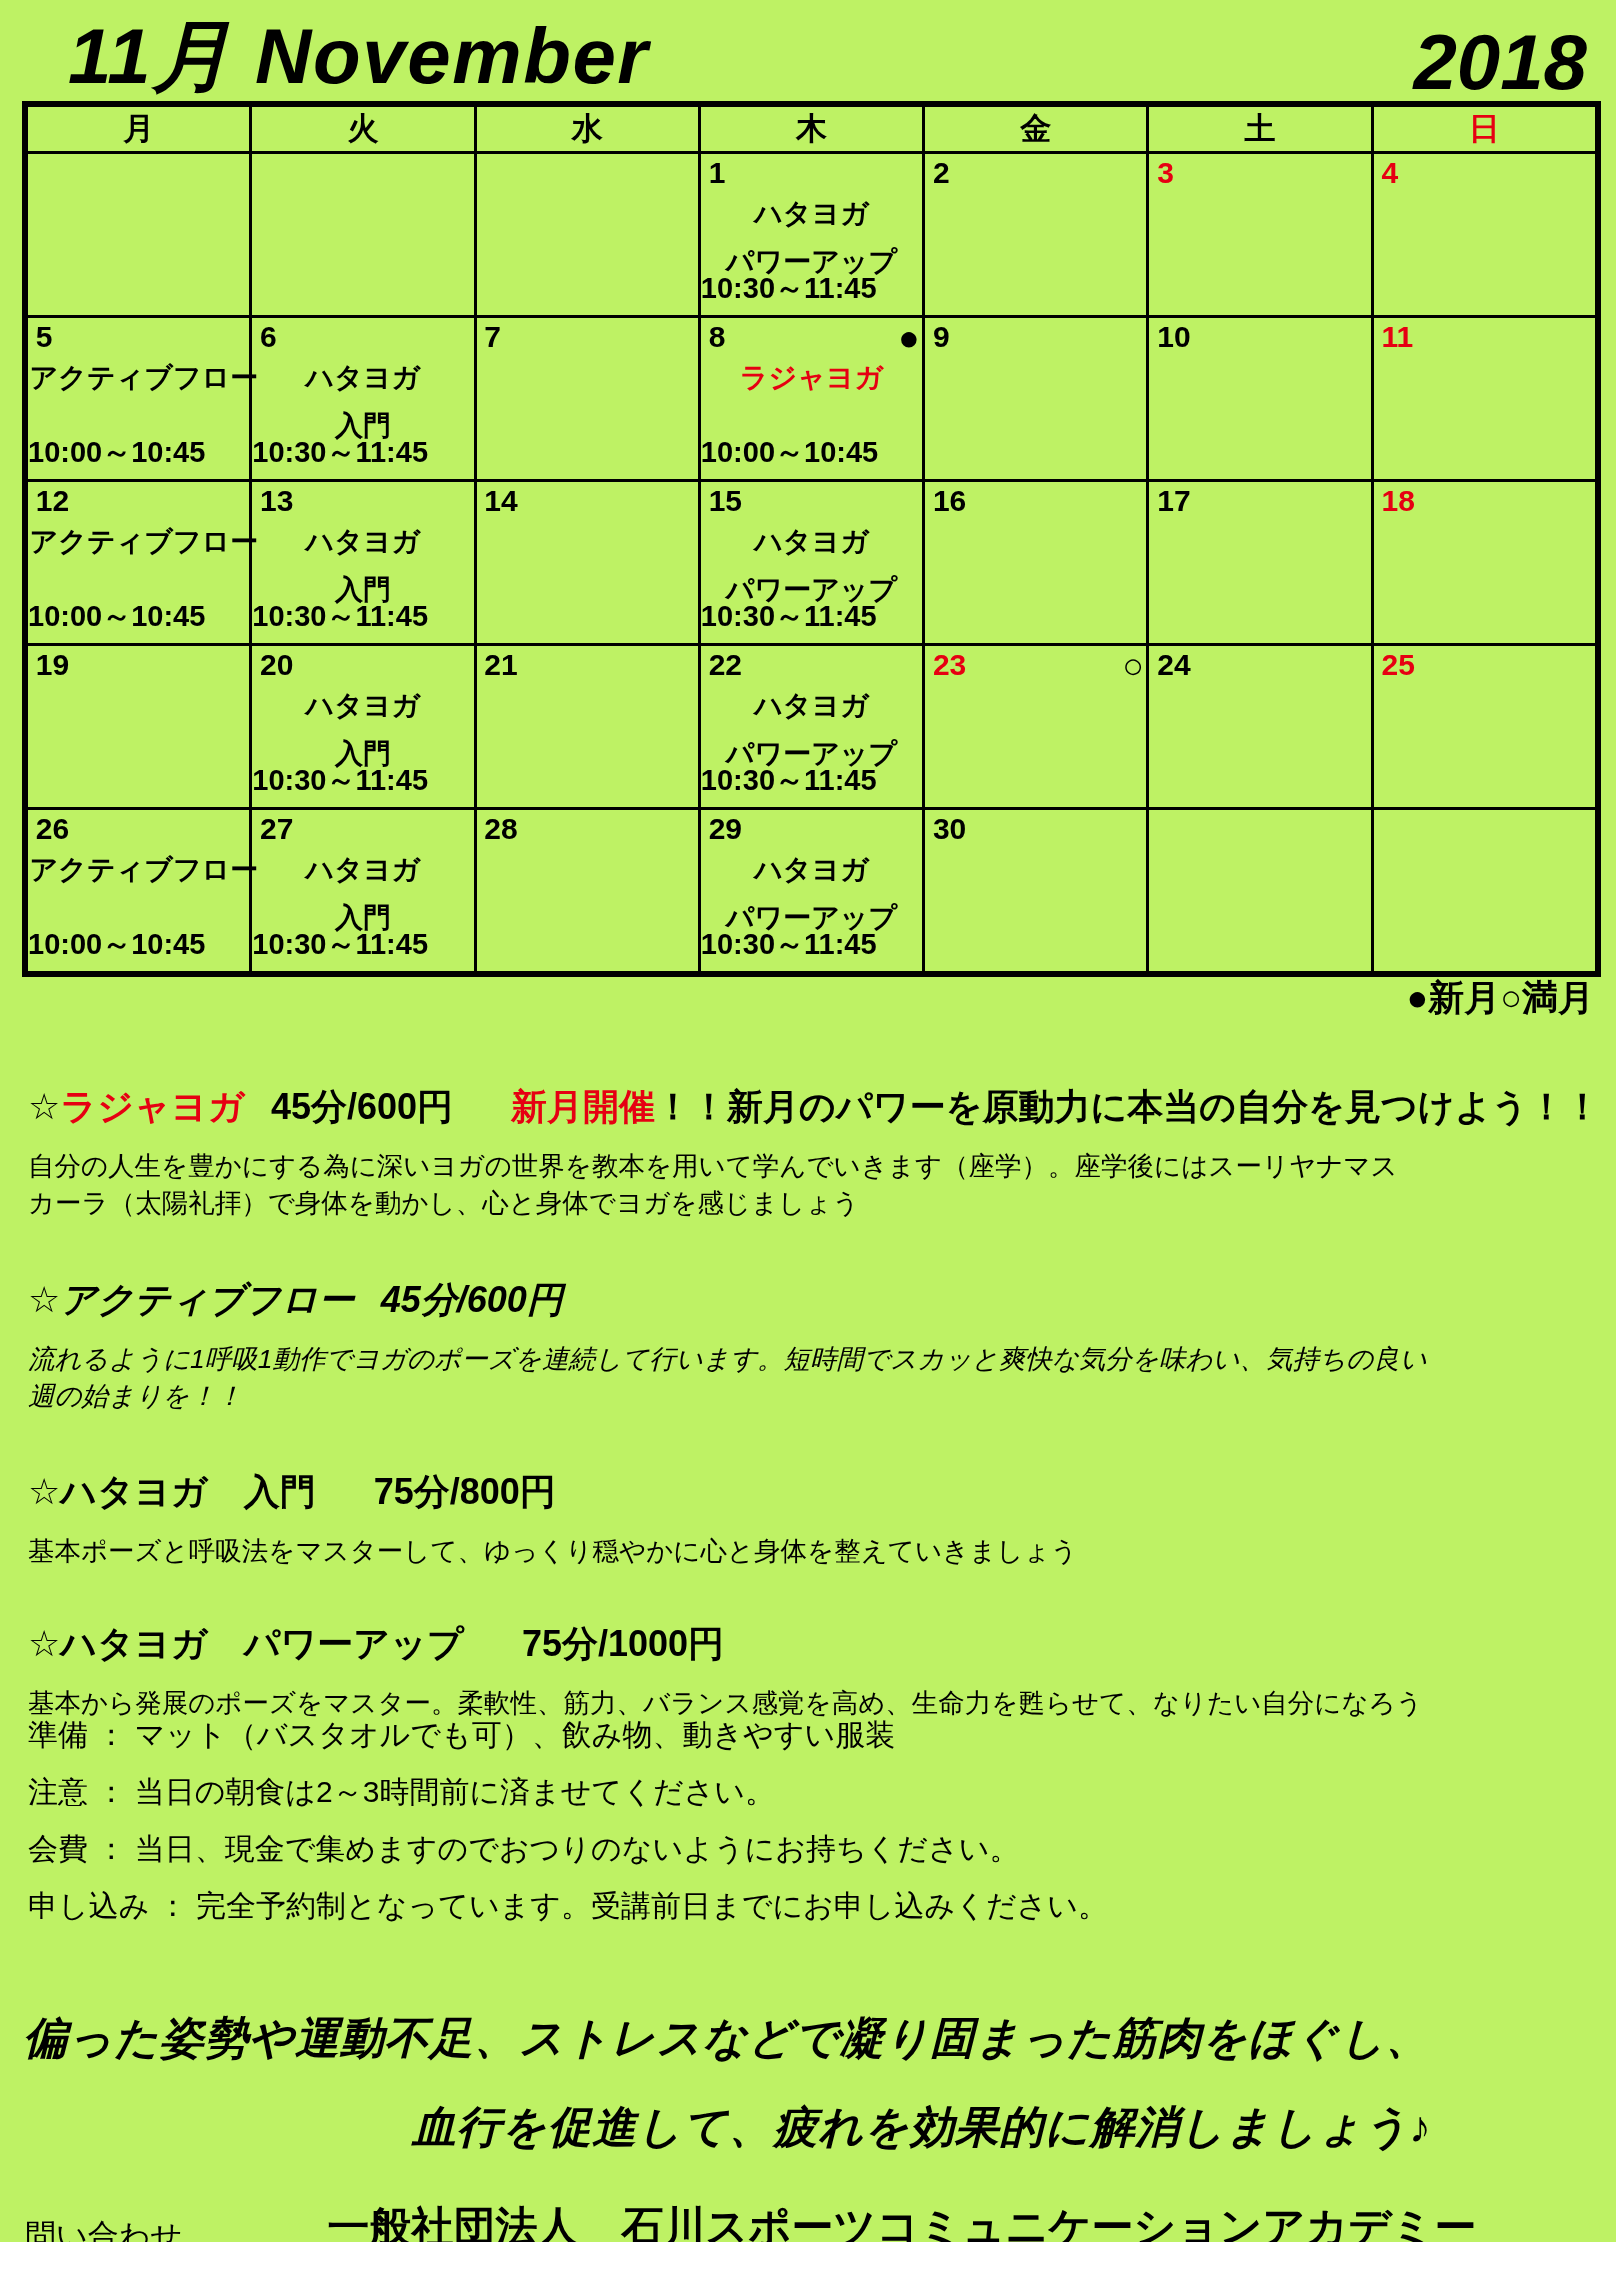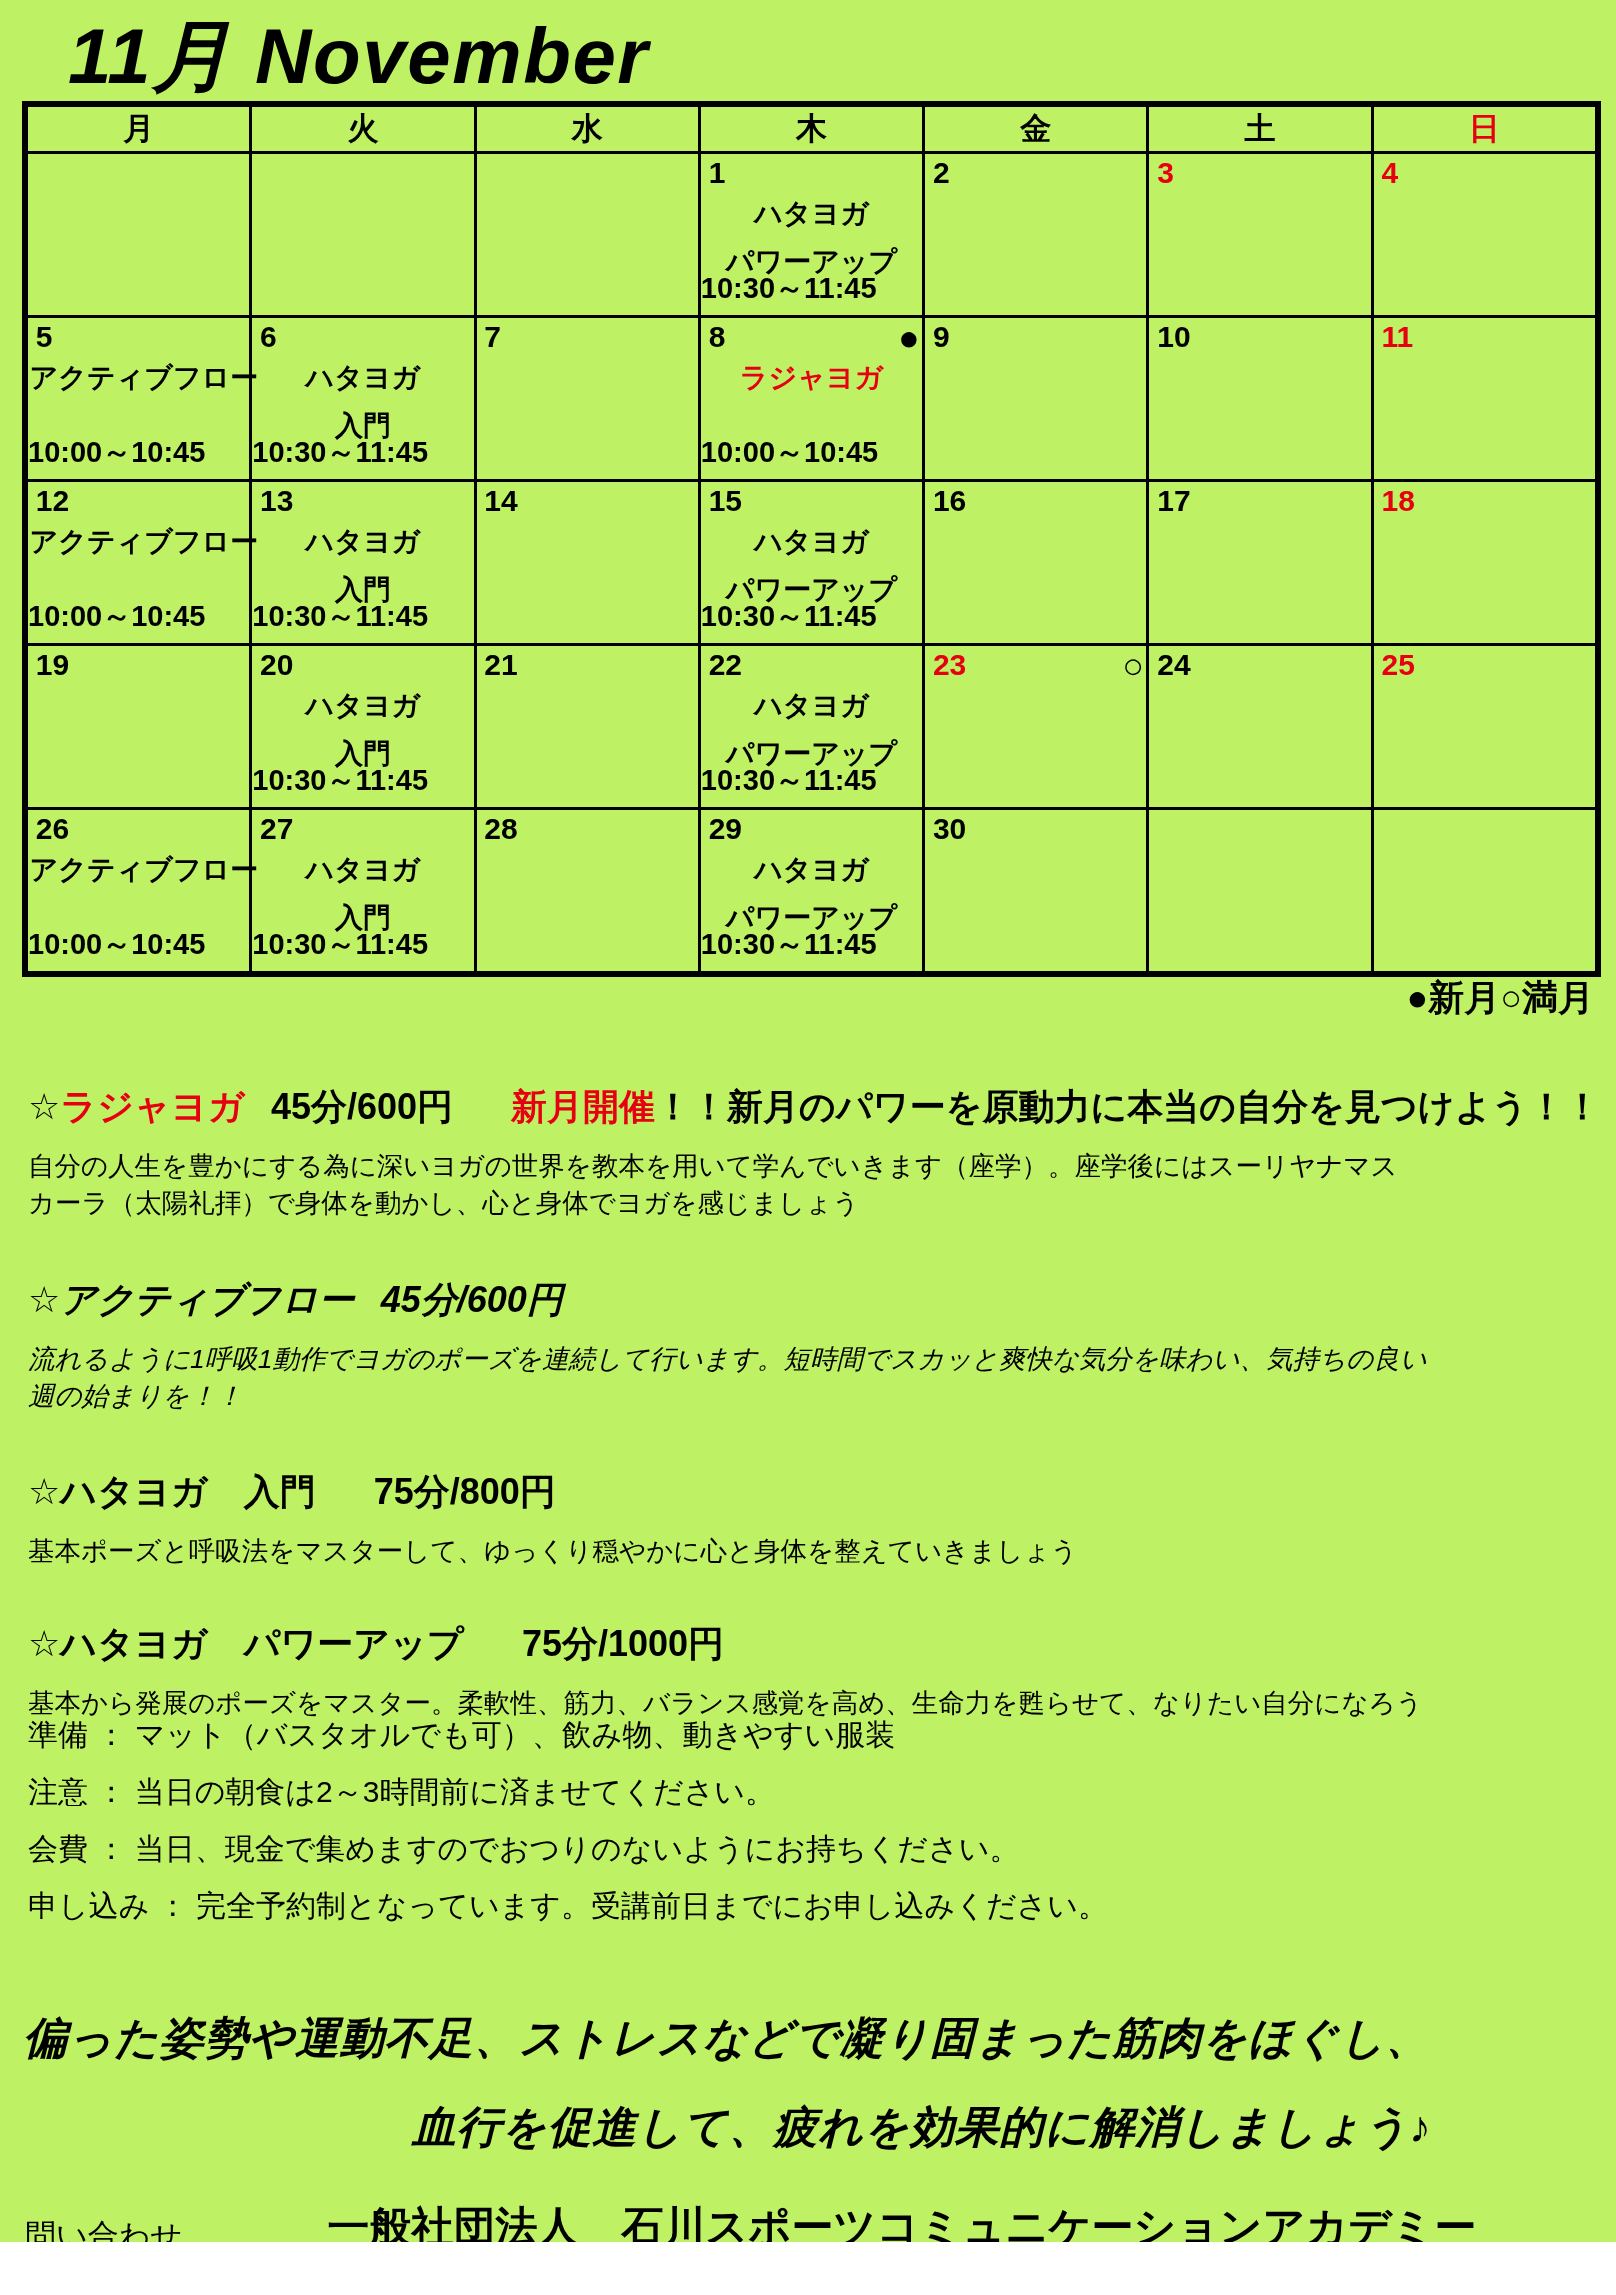--- a/index.html
+++ b/index.html
@@ -41,20 +41,21 @@
   .footer-center{position:absolute;left:187px;right:0;top:2199px;text-align:center;}
   .footer-org{font-size:42px;font-weight:bold;white-space:nowrap;}
   .footer-phone{font-size:48px;font-weight:bold;margin-top:4.7px;letter-spacing:1.6px;}
 </style>
 </head>
 <body>
 
 <div class="page">
 
   <div class="title">11月 November</div>
+  <div class="year">2018</div>
 
   <div class="cal-wrap">
     <table class="cal">
       <tbody>
           <tr>
         <th>月</th>
         <th>火</th>
         <th>水</th>
         <th>木</th>
         <th>金</th>

